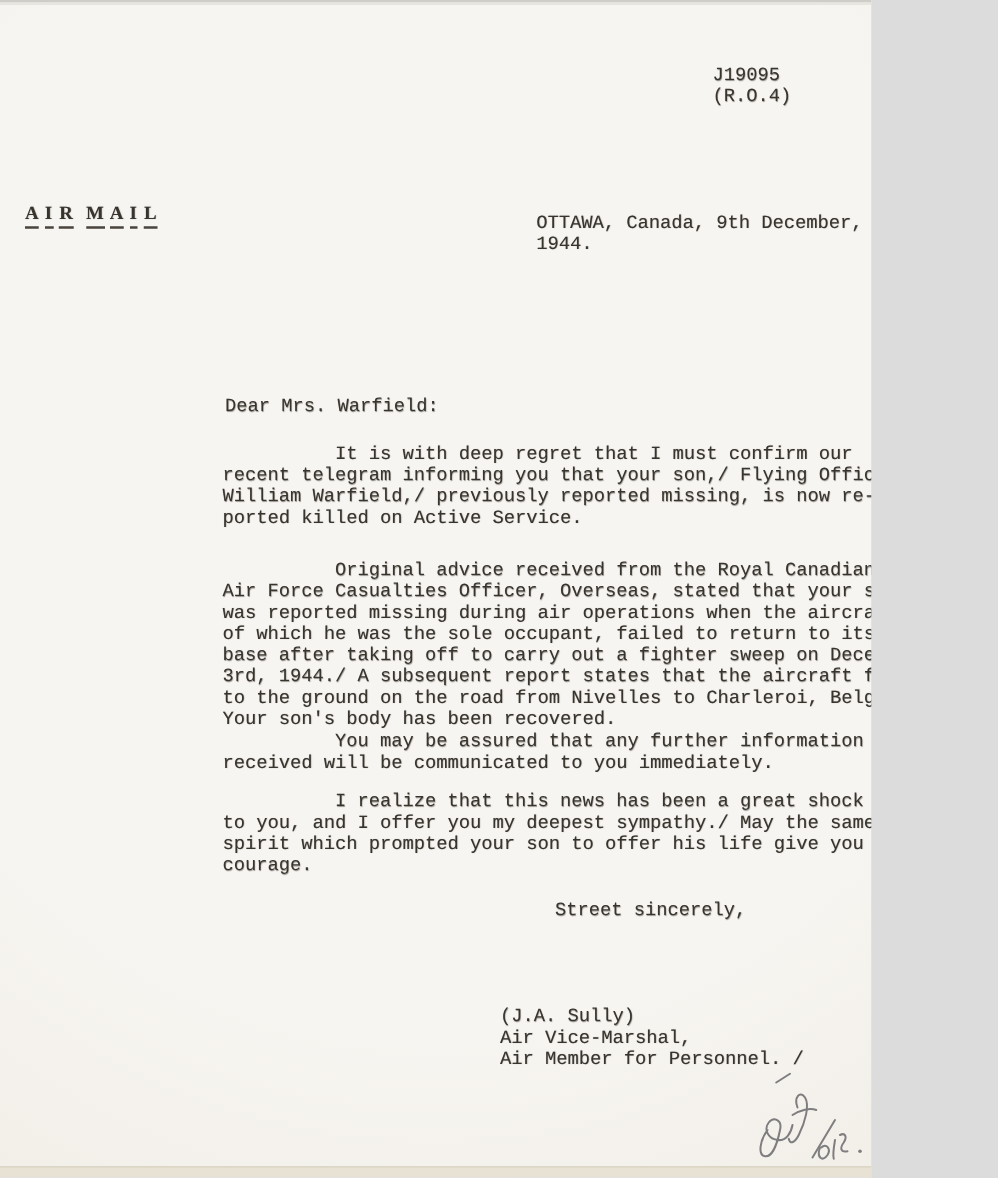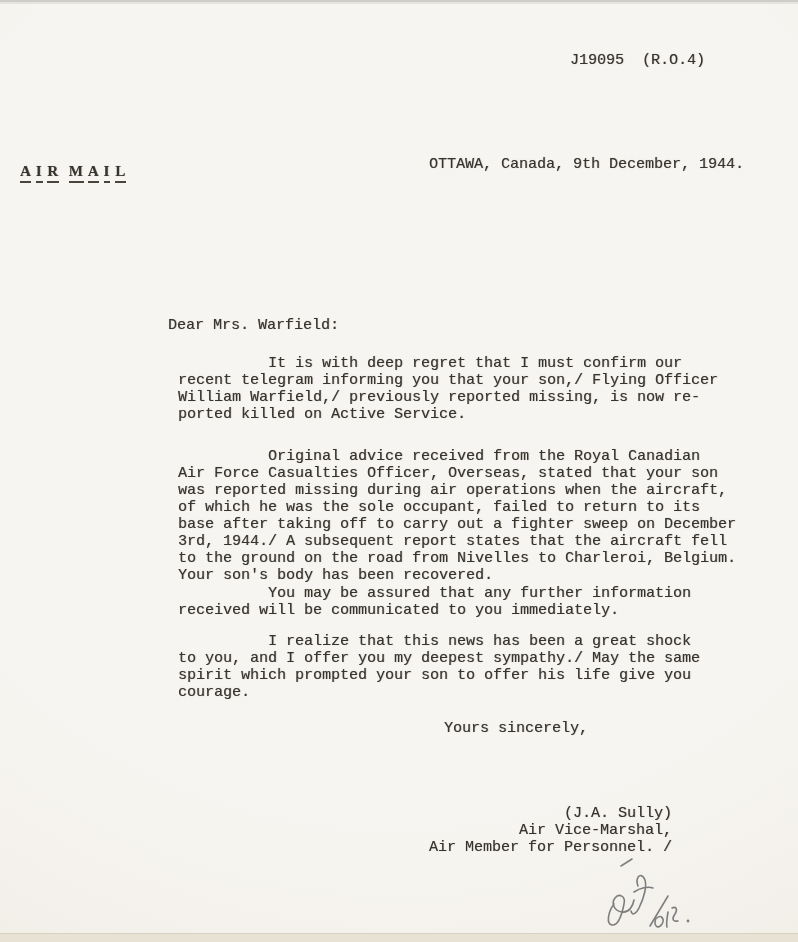--- a/index.html
+++ b/index.html
@@ -1,19 +1,19 @@
 <!DOCTYPE html>
 <html><head>
 <meta charset="utf-8">
 <style>
   * { box-sizing: border-box; }
   html, body { margin: 0; padding: 0; background: #dcdcdc; }
   .paper {
     position: relative;
-    width: 798px;
+    width: 697px;
     height: 942px;
     margin: 0;
     background:
       radial-gradient(ellipse 120% 90% at 50% 38%, #f7f5f1 55%, #f1eee7 85%, #ece9e0 100%);
     overflow: hidden;
     font-family: "Liberation Mono", "DejaVu Sans Mono", monospace;
     color: #37332d;
   }
   .scan-edge-top {
     position: absolute; top: 0; left: 0; width: 100%; height: 2px;
@@ -32,29 +32,29 @@
     position: absolute;
     white-space: pre-wrap;
     font-size: 15px;
     line-height: 17px;
     letter-spacing: 0px;
     text-shadow: 0.4px 0.4px 0.7px rgba(55, 50, 44, 0.5);
   }
   .ref        { top: 52px;  left: 570px; }
   .airmail    { top: 163px; left: 20px;  font-weight: bold; letter-spacing: 1px; font-family: Liberation Serif, serif; }
   .airmail span.ul { border-bottom: 2px solid #49443c; padding-bottom: 2px; }
-  .dateline   { top: 156px; left: 429px; }
+  .dateline   { top: 170px; left: 429px; }
   .address    { top: 234px; left: 181px; }
-  .salutation { top: 317px; left: 168px; }
+  .salutation { top: 317px; left: 180px; }
   .para-1     { top: 355px; left: 178px; width: 575px; }
   .para-2     { top: 448px; left: 178px; width: 575px; }
   .para-3     { top: 585px; left: 178px; width: 575px; }
   .para-4     { top: 633px; left: 178px; width: 575px; }
   .closing    { top: 720px; left: 444px; }
-  .signature  { top: 805px; left: 400px; width: 272px; text-align: right; white-space: pre-line; }
+  .signature  { top: 805px; left: 400px; width: 272px; text-align: left; white-space: pre-line; }
   .pencil-mark {
     position: absolute; top: 856px; left: 600px; width: 100px; height: 80px;
   }
 </style>
 </head>
 <body>
 
 <div class="paper">
 
   <div class="scan-edge-top"></div>
@@ -83,21 +83,21 @@
 Your son's body has been recovered.</div>
 
   <div class="typed para-3">          You may be assured that any further information
 received will be communicated to you immediately.</div>
 
   <div class="typed para-4">          I realize that this news has been a great shock
 to you, and I offer you my deepest sympathy./ May the same
 spirit which prompted your son to offer his life give you
 courage.</div>
 
-  <div class="typed closing">Yours sincerely,</div>
+  <div class="typed closing">Street sincerely,</div>
 
   <div class="typed signature">(J.A. Sully)
 Air Vice-Marshal,
 Air Member for Personnel. /</div>
 
   <svg class="pencil-mark" viewBox="0 0 100 80">
     <g fill="none" stroke="#7e7d7f" stroke-width="1.6" stroke-linecap="round">
       <path d="M21,10 L32,3"></path>
       <path d="M14,48 C8,56 6,68 12,69 C18,70 22,58 24,48 C26,40 19,37 15,42 C11,47 14,55 22,56 C29,57 33,50 34,44"></path>
       <path d="M38,30 C35,22 40,16 44,22 C48,28 44,42 39,52 C36,58 32,60 31,55"></path>

